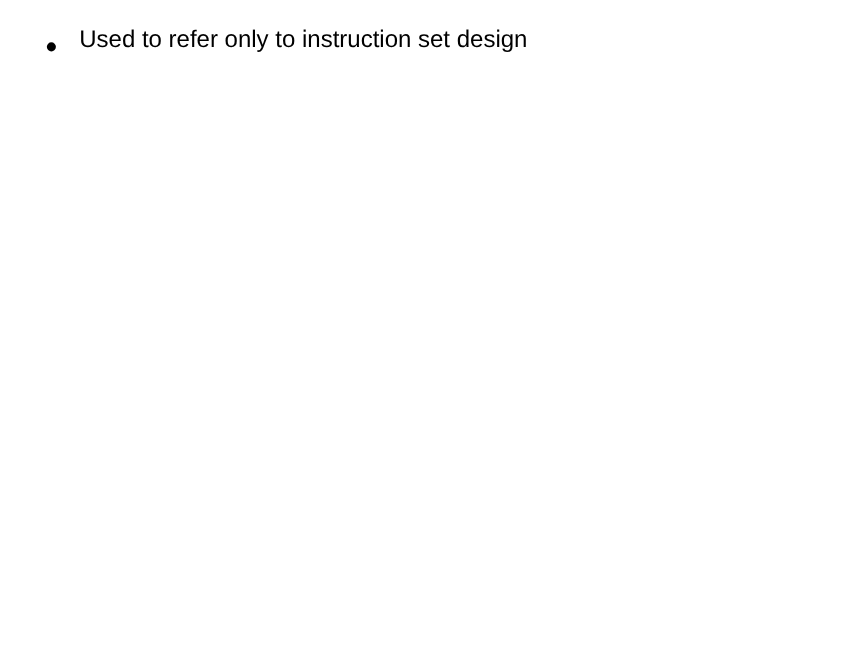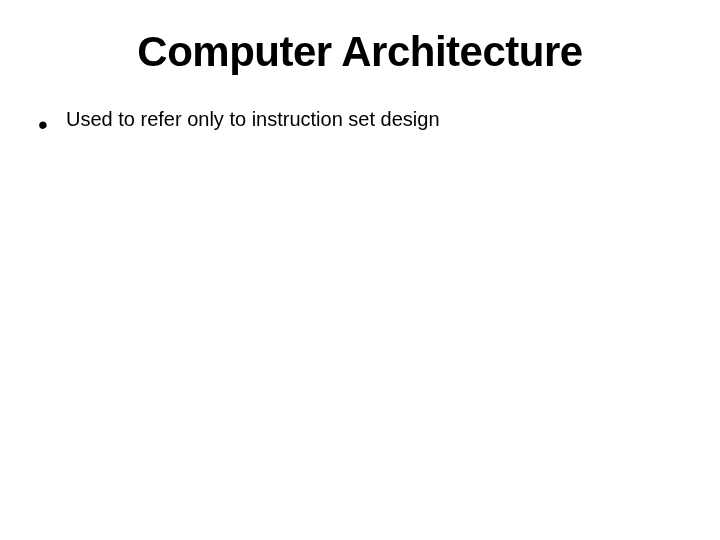--- a/index.html
+++ b/index.html
@@ -43,17 +43,16 @@
       position: absolute;
       left: 0;
       top: 0;
       font-size: 28px;
     }
   </style>
 </head>
 <body>
 
 <div class="slide">
-  <h1 class="title">Computer Architecture</h1>
   <ul class="bullet-list">
     <li class="bullet-item">Used to refer only to instruction set design</li>
   </ul>
 </div>
 
 </body></html>

